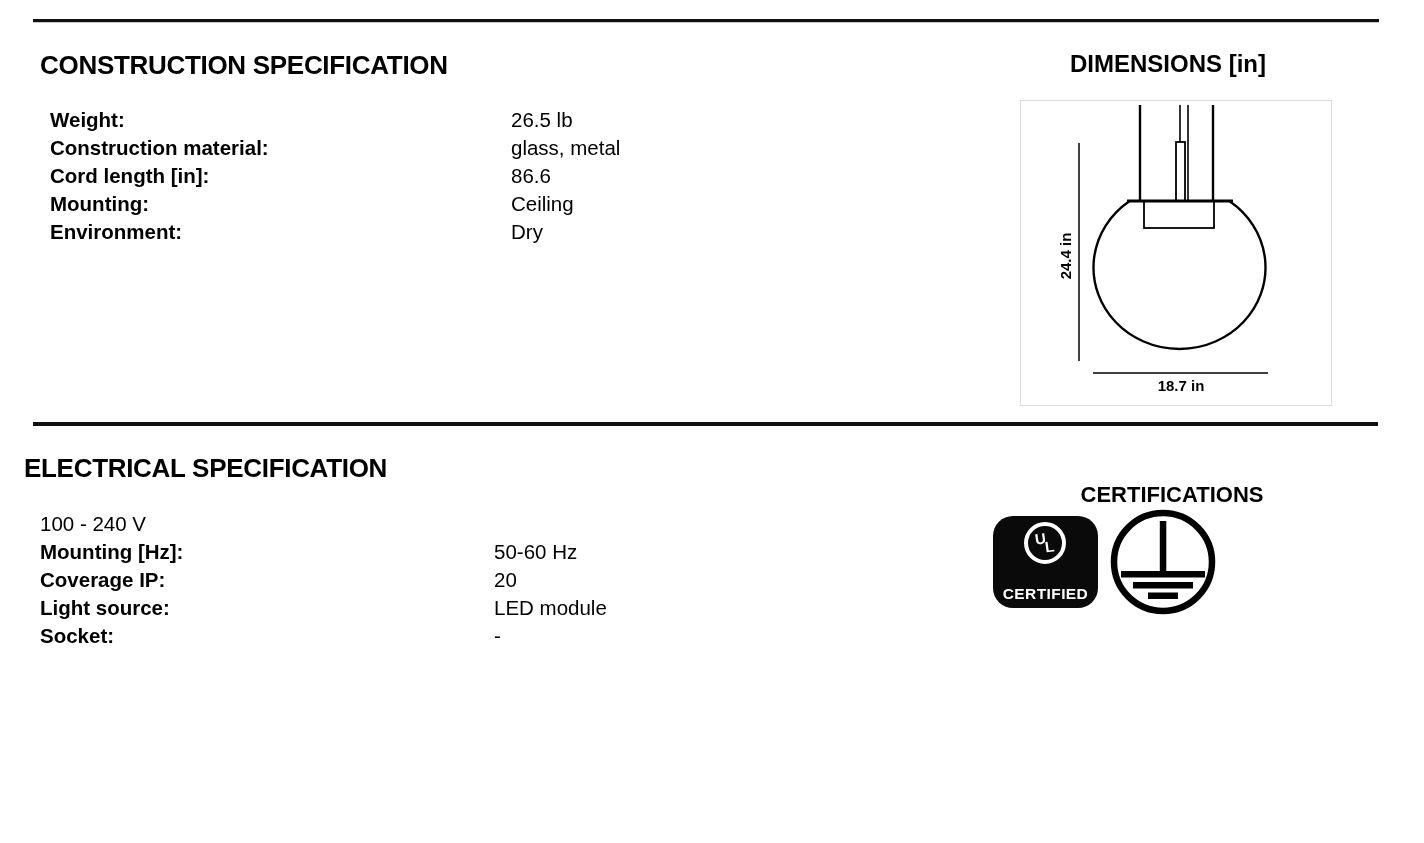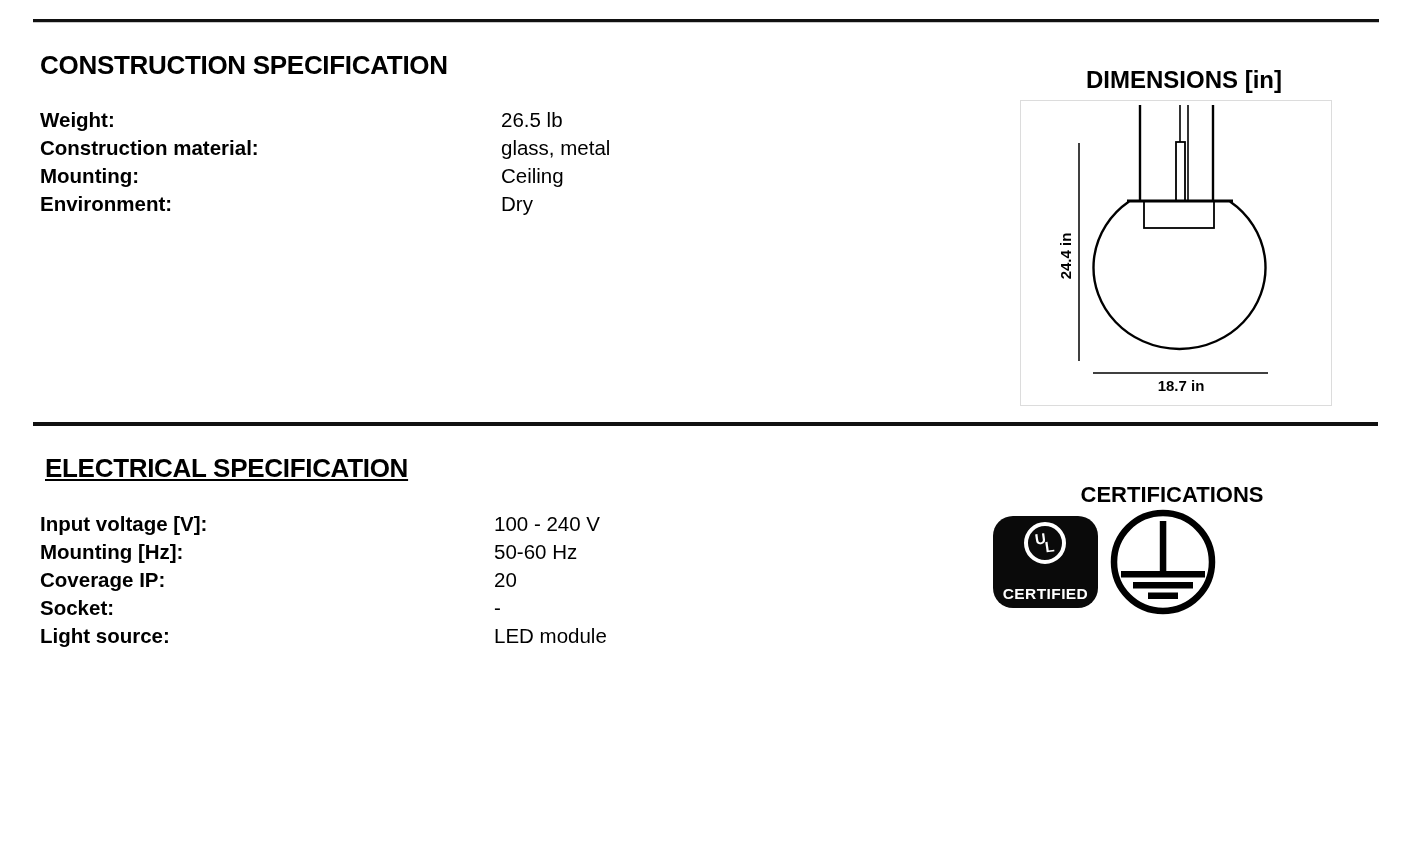--- a/index.html
+++ b/index.html
@@ -12,21 +12,21 @@
   .rule-mid{left:33px;top:422px;width:1345px;height:4px;}
   .section-title{
     position:absolute;font-weight:bold;font-size:26px;letter-spacing:-0.3px;white-space:nowrap;
   }
   .side-title{
     position:absolute;font-weight:bold;white-space:nowrap;text-align:center;width:300px;
   }
   .spec-table{position:absolute;left:40px;}
   .spec-row{display:flex;height:28px;line-height:28px;font-size:20.5px;white-space:nowrap;}
   .spec-label{font-weight:bold;display:inline-block;}
-  .construction .spec-label{width:461px;}
+  .construction .spec-label{width:461px;margin-left:10px;}
   .electrical .spec-label{width:454px;}
   .spec-value{font-weight:normal;}
   .dim-figure{
     position:absolute;left:1020px;top:100px;width:312px;height:306px;
     border:1px solid #dcdcdc;box-sizing:border-box;background:#fff;
   }
   .ul-badge{
     position:absolute;left:993px;top:516px;width:105px;height:92px;
     background:#0a0a0a;border-radius:20px;
   }
@@ -54,30 +54,34 @@
 <div class="spec-table construction" style="top:106px;">
   <div class="spec-row">
     <span class="spec-label">Weight:</span>
     <span class="spec-value">26.5 lb</span>
   </div>
   <div class="spec-row">
     <span class="spec-label">Construction material:</span>
     <span class="spec-value">glass, metal</span>
   </div>
   <div class="spec-row">
+    <span class="spec-label">Cord length [in]:</span>
+    <span class="spec-value">86.6</span>
+  </div>
+  <div class="spec-row">
     <span class="spec-label">Mounting:</span>
     <span class="spec-value">Ceiling</span>
   </div>
   <div class="spec-row">
     <span class="spec-label">Environment:</span>
     <span class="spec-value">Dry</span>
   </div>
 </div>
 
-<h2 class="side-title" style="left:1018px;top:50px;margin:16px;font-size:24px;">DIMENSIONS [in]</h2>
+<h2 class="side-title" style="left:1018px;top:50px;margin:0;font-size:24px;">DIMENSIONS [in]</h2>
 
 <div class="dim-figure">
   <svg width="310" height="304" viewBox="0 0 310 304">
 
     <line x1="119" y1="4" x2="119" y2="100" stroke="#000" stroke-width="2.4"></line>
     <line x1="192" y1="4" x2="192" y2="100" stroke="#000" stroke-width="2.4"></line>
     <line x1="159" y1="4" x2="159" y2="42" stroke="#000" stroke-width="1.6"></line>
     <line x1="167" y1="4" x2="167" y2="100" stroke="#000" stroke-width="1.6"></line>
     <rect x="155" y="41" width="9" height="59" fill="#fff" stroke="#000" stroke-width="1.8"></rect>
 
@@ -85,42 +89,41 @@
     <rect x="123" y="100" width="70" height="27" fill="#fff" stroke="#000" stroke-width="1.8"></rect>
     <line x1="106" y1="100" x2="212" y2="100" stroke="#000" stroke-width="3"></line>
 
     <line x1="58" y1="42" x2="58" y2="260" stroke="#000" stroke-width="1.5"></line>
     <text transform="translate(50,155) rotate(-90)" text-anchor="middle" font-size="15" font-weight="bold" font-family="Liberation Sans, DejaVu Sans, sans-serif">24.4 in</text>
     <line x1="72" y1="272" x2="247" y2="272" stroke="#000" stroke-width="1.5"></line>
     <text x="160" y="290" text-anchor="middle" font-size="15" font-weight="bold" font-family="Liberation Sans, DejaVu Sans, sans-serif">18.7 in</text>
   </svg>
 </div>
 
-<h1 class="section-title" style="left:45px;top:453px;margin:0;text-decoration:underline;">ELECTRICAL SPECIFICATION</h1>
+<h1 class="section-title" style="left:24px;top:453px;margin:0;">ELECTRICAL SPECIFICATION</h1>
 
 <div class="spec-table electrical" style="top:510px;">
   <div class="spec-row">
-    <span class="spec-label">Input voltage [V]:</span>
     <span class="spec-value">100 - 240 V</span>
   </div>
   <div class="spec-row">
     <span class="spec-label">Mounting [Hz]:</span>
     <span class="spec-value">50-60 Hz</span>
   </div>
   <div class="spec-row">
     <span class="spec-label">Coverage IP:</span>
     <span class="spec-value">20</span>
   </div>
   <div class="spec-row">
+    <span class="spec-label">Light source:</span>
+    <span class="spec-value">LED module</span>
+  </div>
+  <div class="spec-row">
     <span class="spec-label">Socket:</span>
     <span class="spec-value">-</span>
-  </div>
-  <div class="spec-row">
-    <span class="spec-label">Light source:</span>
-    <span class="spec-value">LED module</span>
   </div>
 </div>
 
 <h2 class="side-title" style="left:1022px;top:482px;margin:0;font-size:22px;">CERTIFICATIONS</h2>
 
 <div class="ul-badge">
   <div class="ul-ring">
     <span class="ul-letter ul-letter-u">U</span>
     <span class="ul-letter ul-letter-l">L</span>
   </div>

